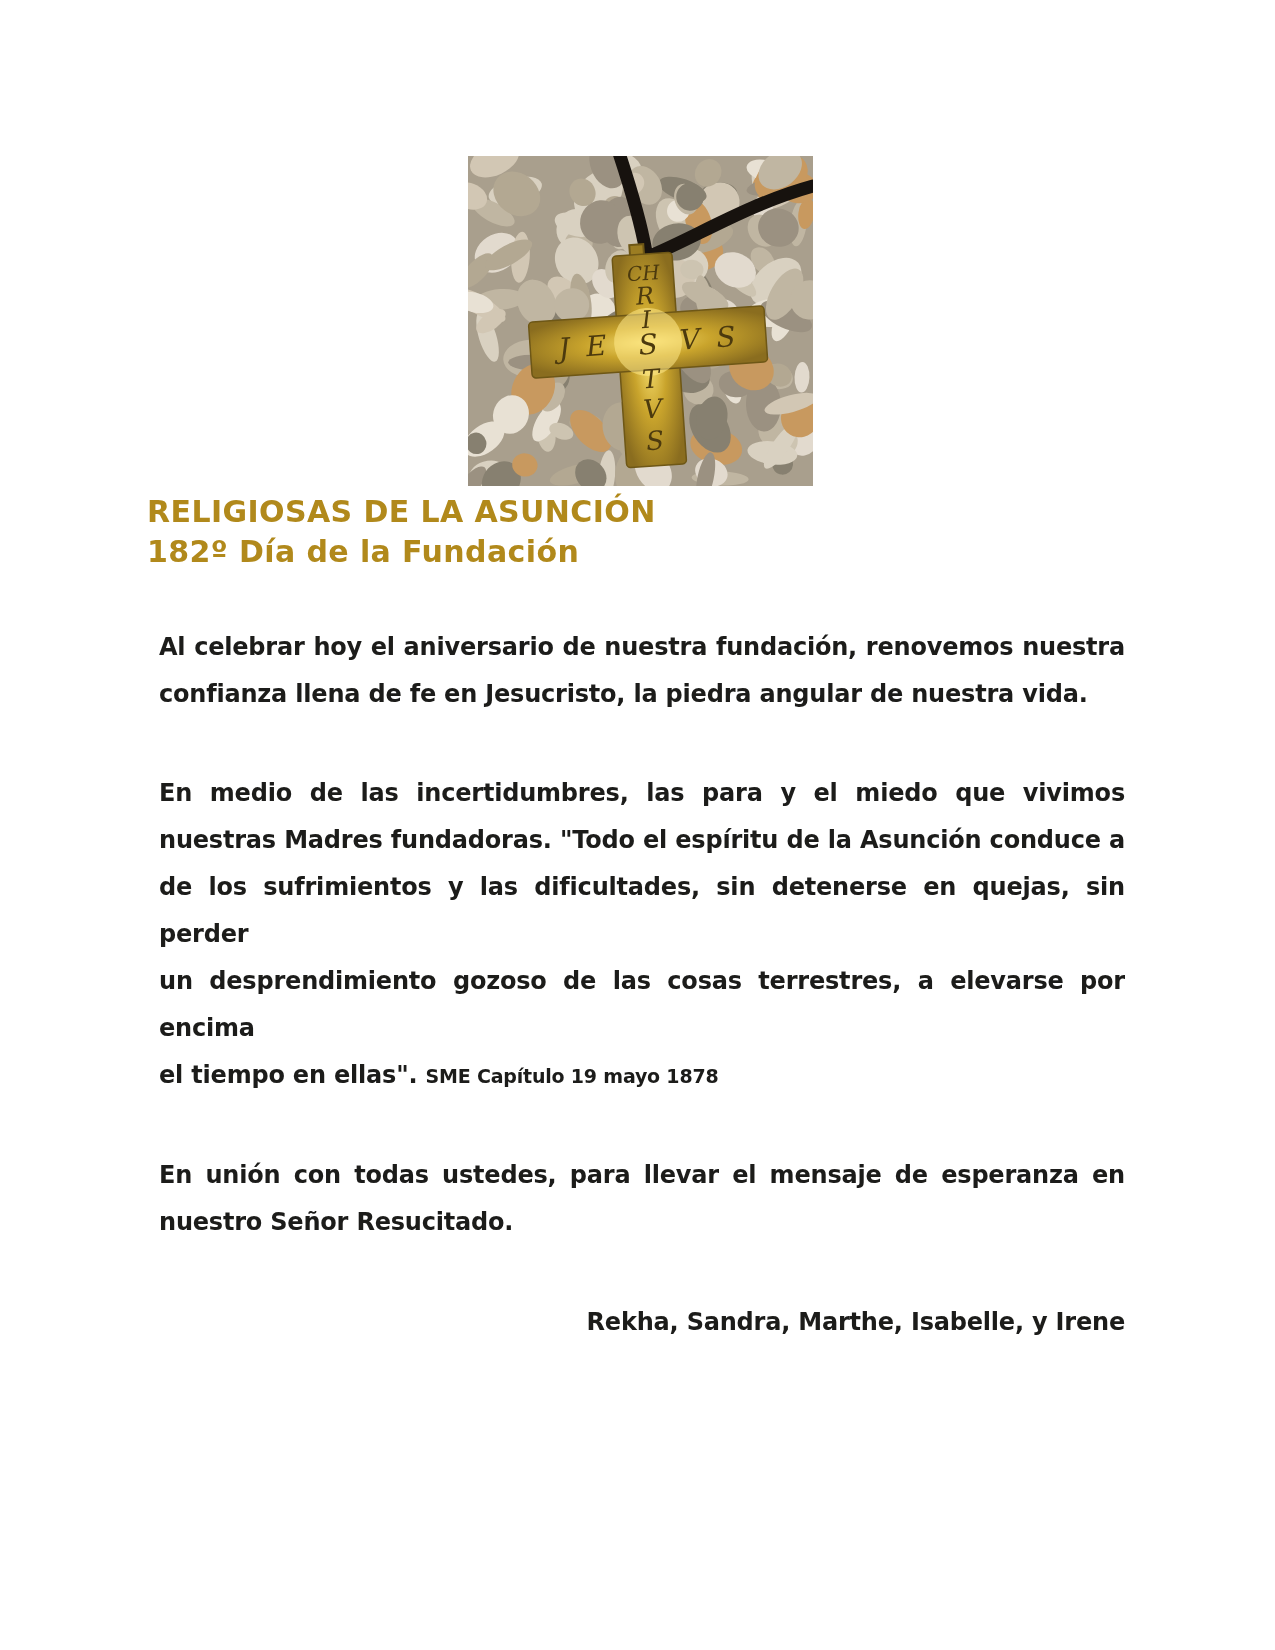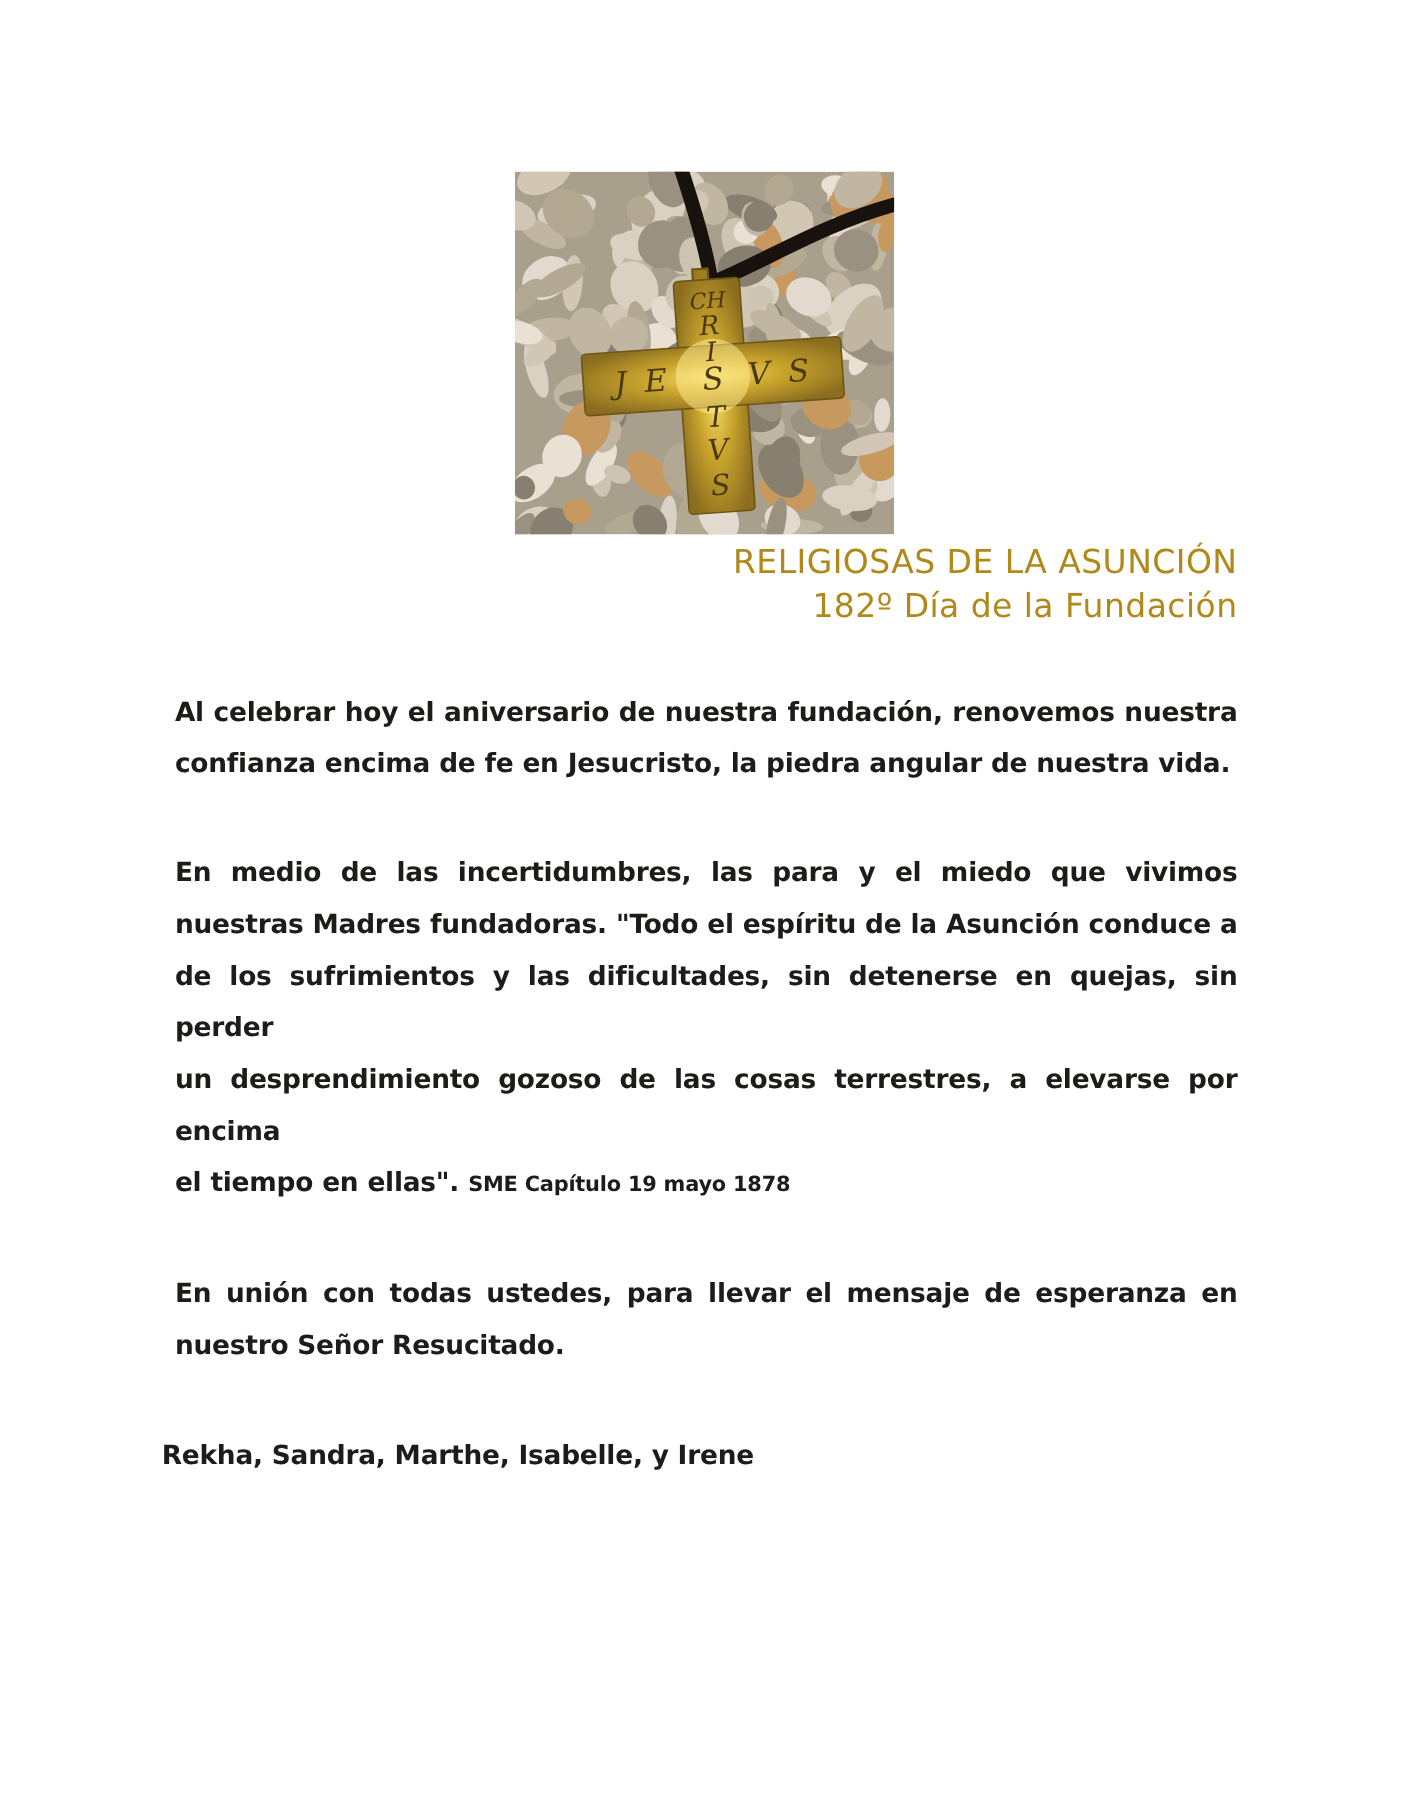--- a/index.html
+++ b/index.html
@@ -8,28 +8,28 @@
     font-family:"DejaVu Sans", sans-serif; color:#1c1c1a; overflow:hidden;
   }
   .photo-frame{
     position:absolute; top:156px; left:468px; width:345px; height:330px;
     overflow:hidden;
   }
   .photo-frame svg{display:block;}
   .content{
     position:absolute; top:492px; left:147px; width:978px;
   }
-  .title-block{ text-align:right; font-weight:normal; letter-spacing:0.4px; }
+  .title-block{ text-align:left; font-weight:bold; letter-spacing:0.4px; }
   .title-line{ font-size:30px; line-height:40px; }
   .salutation{ margin-top:90px; font-size:24px; line-height:47px; font-weight:bold; letter-spacing:-0.2px; }
   .para{ margin-top:52px; font-weight:bold; letter-spacing:-0.2px;margin-left:12px; }
   .line{ font-size:24px; line-height:47px; }
   .justify{ text-align:justify; text-align-last:justify; }
   .citation{ font-size:19px; }
-  .signature{ margin-top:53px; text-align:left; font-size:24px; line-height:47px; font-weight:bold; letter-spacing:-0.2px; }
+  .signature{ margin-top:53px; text-align:right; font-size:24px; line-height:47px; font-weight:bold; letter-spacing:-0.2px; }
 </style>
 </head>
 <body>
 
 <div class="page">
 
   <div class="photo-frame">
     <svg id="pendant-svg" width="345" height="330" viewBox="0 0 345 330">
       <defs>
         <radialGradient id="brassGlow" cx="50%" cy="50%" r="60%">
@@ -221,21 +221,21 @@
   <div class="content">
 
     <div class="title-block" style="color: rgb(177, 137, 27);">
       <div class="title-line">RELIGIOSAS DE LA ASUNCIÓN</div>
       <div class="title-line">182º Día de la Fundación</div>
     </div>
 
 
     <div class="para">
       <div class="line justify">Al celebrar hoy el aniversario de nuestra fundación, renovemos nuestra</div>
-      <div class="line">confianza encima de fe en Jesucristo, la piedra angular de nuestra vida.</div>
+      <div class="line">confianza llena de fe en Jesucristo, la piedra angular de nuestra vida.</div>
     </div>
 
     <div class="para">
       <div class="line justify">En medio de las incertidumbres, las para y el miedo que vivimos</div>
       <div class="line justify">nuestras Madres fundadoras. "Todo el espíritu de la Asunción conduce a</div>
       <div class="line justify">de los sufrimientos y las dificultades, sin detenerse en quejas, sin perder</div>
       <div class="line justify">un desprendimiento gozoso de las cosas terrestres, a elevarse por encima</div>
       <div class="line">
         <span>el tiempo en ellas".</span>
         <span class="citation">SME Capítulo 19 mayo 1878</span>

